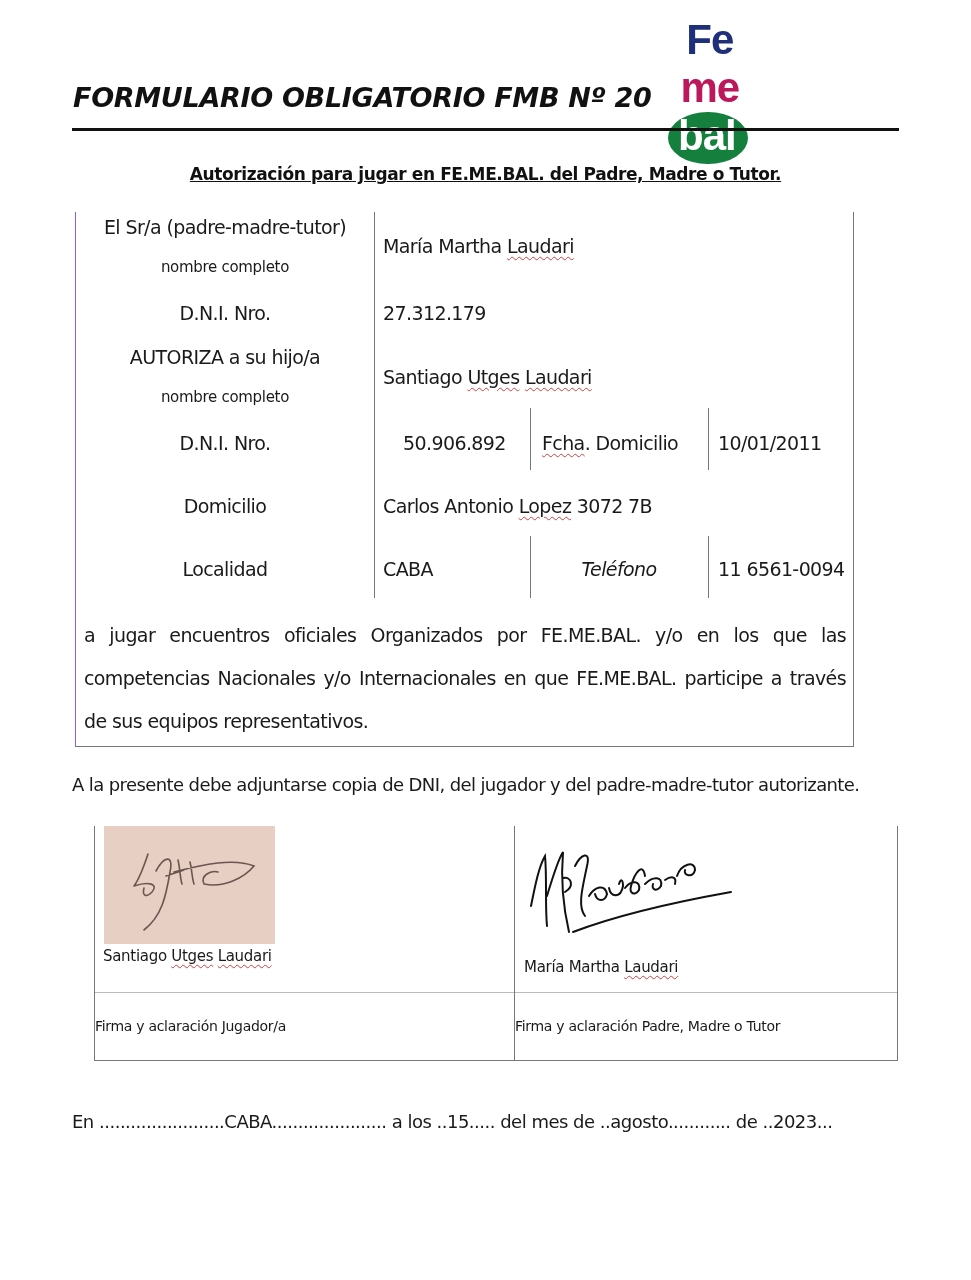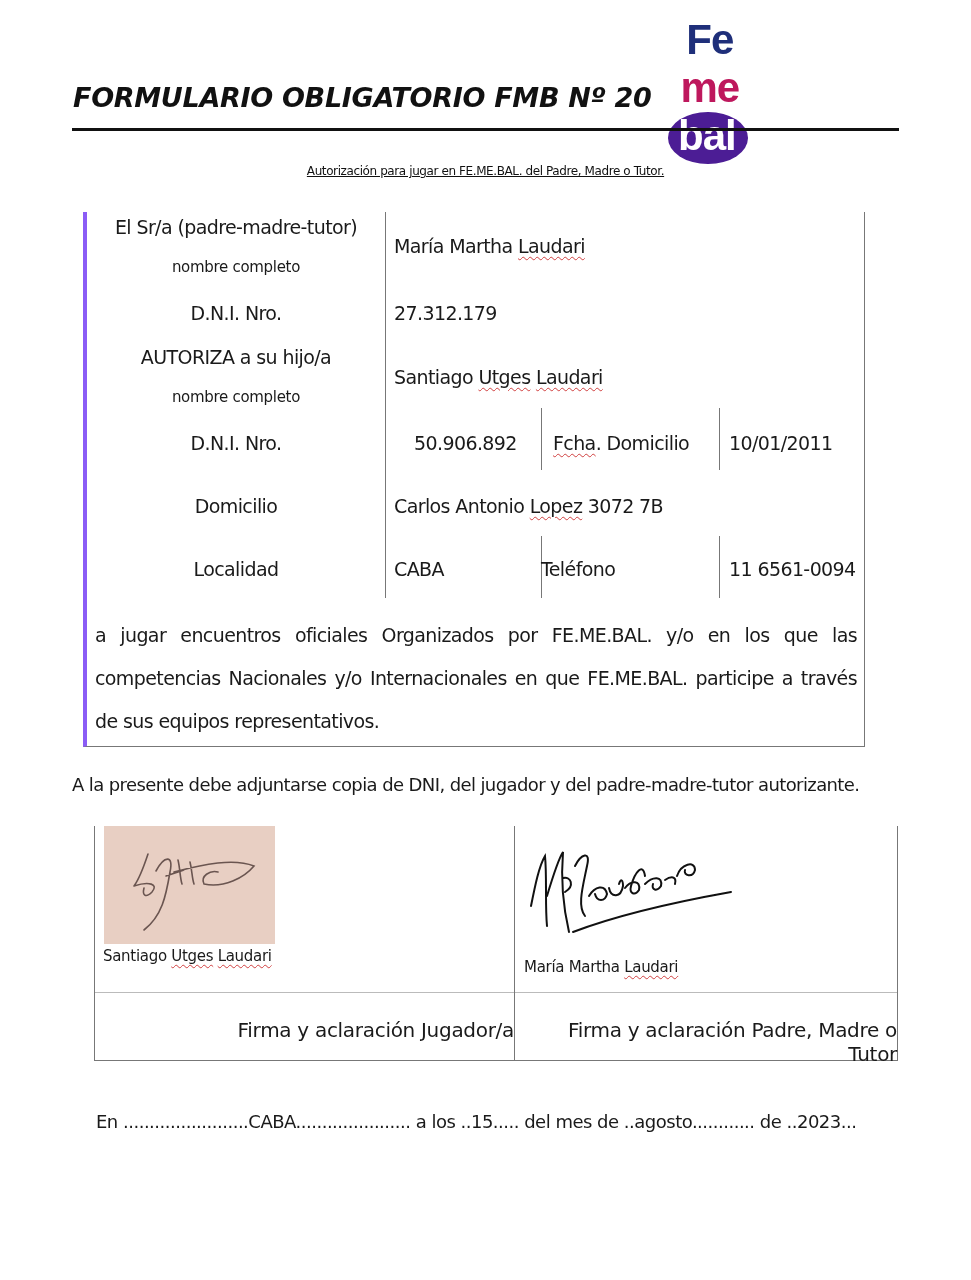--- a/index.html
+++ b/index.html
@@ -8,41 +8,41 @@
     font-family: "DejaVu Sans", sans-serif; color: #111;
   }
   .logo {
     position: absolute; left: 672px; top: 16px; height: 54px;
     display: flex; align-items: center;
     font-family: "Liberation Sans", sans-serif; font-weight: bold; font-size: 42px; letter-spacing: -1px; flex-direction: column;
   }
   .logo .fe { color: #1f2f7a; }
   .logo .me { color: #be185d; }
   .logo .bal {
-    color: #ffffff; background: #4c1d95; border-radius: 50%;
+    color: #ffffff; background: #15803d; border-radius: 50%;
     padding: 2px 12px 6px 10px; margin-left: -4px; line-height: 44px; text-align: center;
   }
   .form-title {
     position: absolute; left: 73px; top: 82px;
     font-family: "DejaVu Sans", sans-serif; font-weight: bold; font-style: italic;
     font-size: 27px; letter-spacing: -0.3px; color: #111;
   }
   .title-rule {
     position: absolute; left: 72px; top: 128px; width: 827px; height: 3px; background: #111;
   }
   .subtitle {
     position: absolute; left: 0; width: 971px; top: 164px; text-align: center;
     padding-left: 0;
-    font-weight: normal; font-size: 12px; text-decoration: underline; color: #111;
+    font-weight: bold; font-size: 17px; text-decoration: underline; color: #111;
     font-family: "DejaVu Sans", sans-serif; letter-spacing: -0.4px;
   }
   .subtitle span { position: relative; left: 0; }
   .box {
-    position: absolute; left: 83px; top: 212px; width: 777px; height: 534px;
-    border-left: 4px solid #8b5cf6; border-right: 1px solid #777; border-bottom: 1px solid #777;
+    position: absolute; left: 75px; top: 212px; width: 777px; height: 534px;
+    border-left: 1px solid #8b5cf6; border-right: 1px solid #777; border-bottom: 1px solid #777;
   }
   .vline { position: absolute; width: 1px; background: #777; }
   .cell {
     position: absolute; font-size: 19px; font-family: "DejaVu Sans", sans-serif;
     letter-spacing: -0.6px; color: #1a1a1a; white-space: nowrap;
   }
   .lbl { width: 298px; text-align: center; left: 0; }
   .sub { font-size: 15px; letter-spacing: -0.3px; }
   .val { left: 307px; }
   .squig {
@@ -57,23 +57,23 @@
   }
   .sigbox {
     position: absolute; left: 94px; top: 826px; width: 802px; height: 234px;
     border-left: 1px solid #777; border-right: 1px solid #777; border-bottom: 1px solid #777;
   }
   .sig-divider { position: absolute; left: 419px; top: 0; width: 1px; height: 234px; background: #777; }
   .sig-img1 {
     position: absolute; left: 9px; top: 0; width: 171px; height: 118px; background: #e8cfc3;
   }
   .sig-name { position: absolute; font-size: 15px; letter-spacing: -0.3px; color: #1a1a1a; }
-  .sig-caption { position: absolute; font-size: 20px; letter-spacing: -0.3px; color: #1a1a1a; text-align: right; }
+  .sig-caption { position: absolute; font-size: 14px; letter-spacing: -0.3px; color: #1a1a1a; text-align: left; }
   .date-line {
-    position: absolute; left: 72px; top: 1111px; font-size: 18px; letter-spacing: -0.5px; color: #1a1a1a; white-space: nowrap; margin-left: 24px;
+    position: absolute; left: 72px; top: 1111px; font-size: 18px; letter-spacing: -0.5px; color: #1a1a1a; white-space: nowrap;
   }
 </style>
 </head>
 <body>
 
 <div class="logo">
   <span class="fe">Fe</span>
   <span class="me">me</span>
   <span class="bal">bal</span>
 </div>
@@ -115,21 +115,21 @@
   </div>
   <div class="cell" style="left:642px; top:220px;">10/01/2011</div>
 
   <div class="cell lbl" style="top:283px;">Domicilio</div>
   <div class="cell val" style="top:283px;">
     <span>Carlos Antonio </span><span class="squig">Lopez</span><span> 3072 7B</span>
   </div>
 
   <div class="cell lbl" style="top:346px;">Localidad</div>
   <div class="cell val" style="top:346px;">CABA</div>
-  <div class="cell" style="left:454px; width:178px; top:346px;">Teléfono</div>
+  <div class="cell" style="left:454px; width:178px; text-align:center; top:346px;font-style:italic;">Teléfono</div>
   <div class="cell" style="left:642px; top:346px;">11 6561-0094</div>
 
   <div class="para">a jugar encuentros oficiales Organizados por FE.ME.BAL. y/o en los que las competencias Nacionales y/o Internacionales en que FE.ME.BAL. participe a través de sus equipos representativos.</div>
 </div>
 
 <div class="note">A la presente debe adjuntarse copia de DNI, del jugador y del padre-madre-tutor autorizante.</div>
 
 <div class="sigbox">
   <div class="sig-divider"></div>
 

